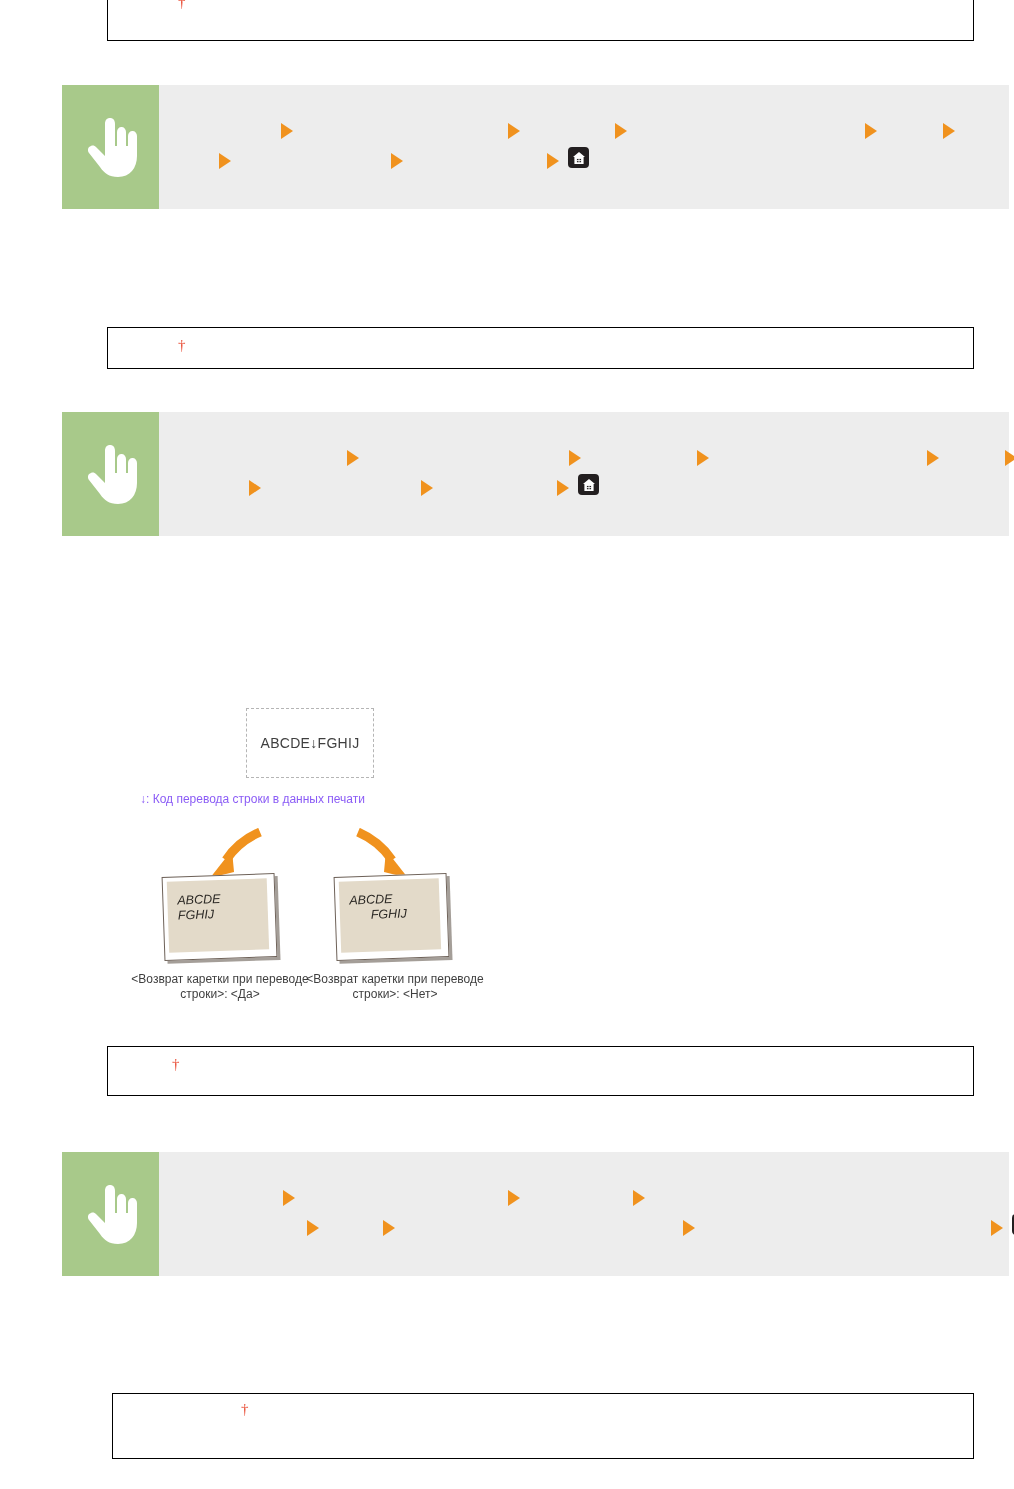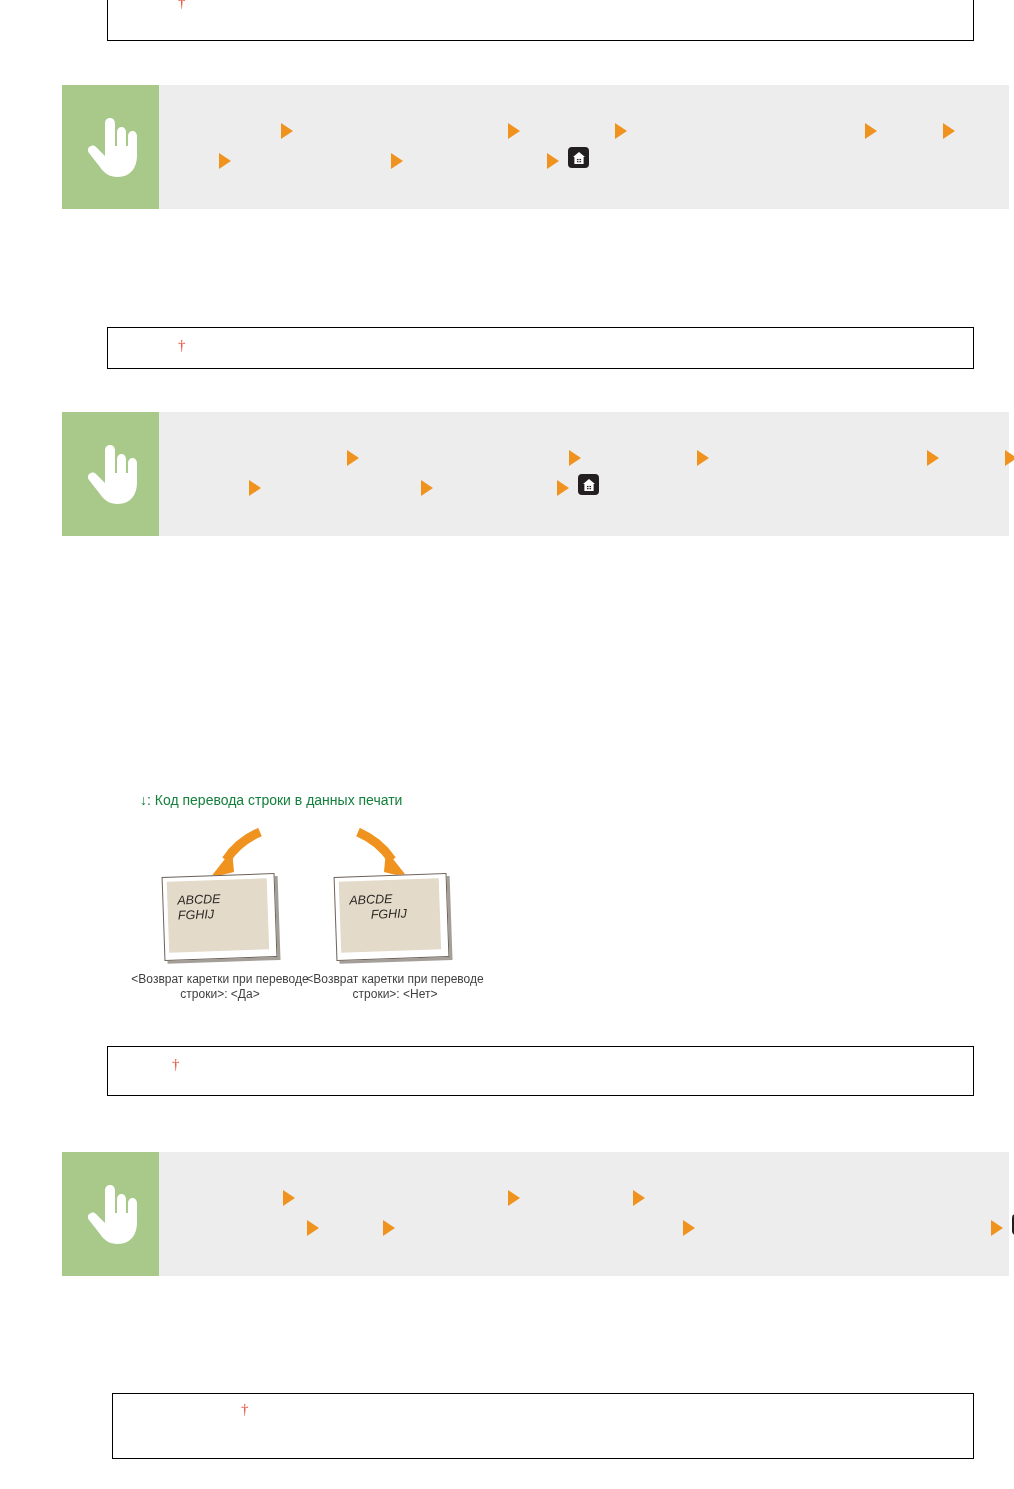--- a/index.html
+++ b/index.html
@@ -109,22 +109,22 @@
     left: 50%;
     top: 50%;
     transform: translate(-50%, -50%);
     font-size: 14px;
     color: #3f3f3f;
     white-space: nowrap;
     letter-spacing: 0.3px;
   }
   .legend-line {
     position: absolute;
-    font-size: 14px;
-    color: #15803d;
+    font-size: 12px;
+    color: #8b5cf6;
     white-space: nowrap;
   }
   .paper {
     position: absolute;
     width: 113px;
     height: 84px;
     background: #ffffff;
     border: 1px solid #6e6259;
     box-shadow: 3px 3px 0 rgba(90,78,68,0.55);
     box-sizing: border-box;
@@ -252,20 +252,23 @@
         <rect x="4.4" y="7.4" width="5.2" height="4.4" fill="none" stroke="#ffffff" stroke-width="0.9"></rect>
         <line x1="7" y1="7.4" x2="7" y2="11.8" stroke="#ffffff" stroke-width="0.9"></line>
         <line x1="4.4" y1="9.6" x2="9.6" y2="9.6" stroke="#ffffff" stroke-width="0.9"></line>
       </svg>
     </div>
   </div>
 </div>
 
 <div class="illus" style="left:0px; top:690px; width:1014px; height:330px;">
 
+  <div class="dashed-box" style="left:246px; top:18px; width:128px; height:70px;">
+    <span class="dbx-text">ABCDE↓FGHIJ</span>
+  </div>
 
   <span class="legend-line" style="left:140px; top:102px;">↓: Код перевода строки в данных печати</span>
 
   <svg class="curve-arrow" style="left:198px; top:138px;" width="70" height="56" viewBox="0 0 70 56">
     <path d="M62 4 C48 10 36 20 28 32" stroke="#f0921e" stroke-width="9" fill="none" stroke-linecap="butt"></path>
     <path d="M12 50 L34 22 L36 44 Z" fill="#f0921e"></path>
   </svg>
 
   <svg class="curve-arrow" style="left:352px; top:138px;" width="70" height="56" viewBox="0 0 70 56">
     <path d="M6 4 C20 10 32 20 40 32" stroke="#f0921e" stroke-width="9" fill="none" stroke-linecap="butt"></path>

